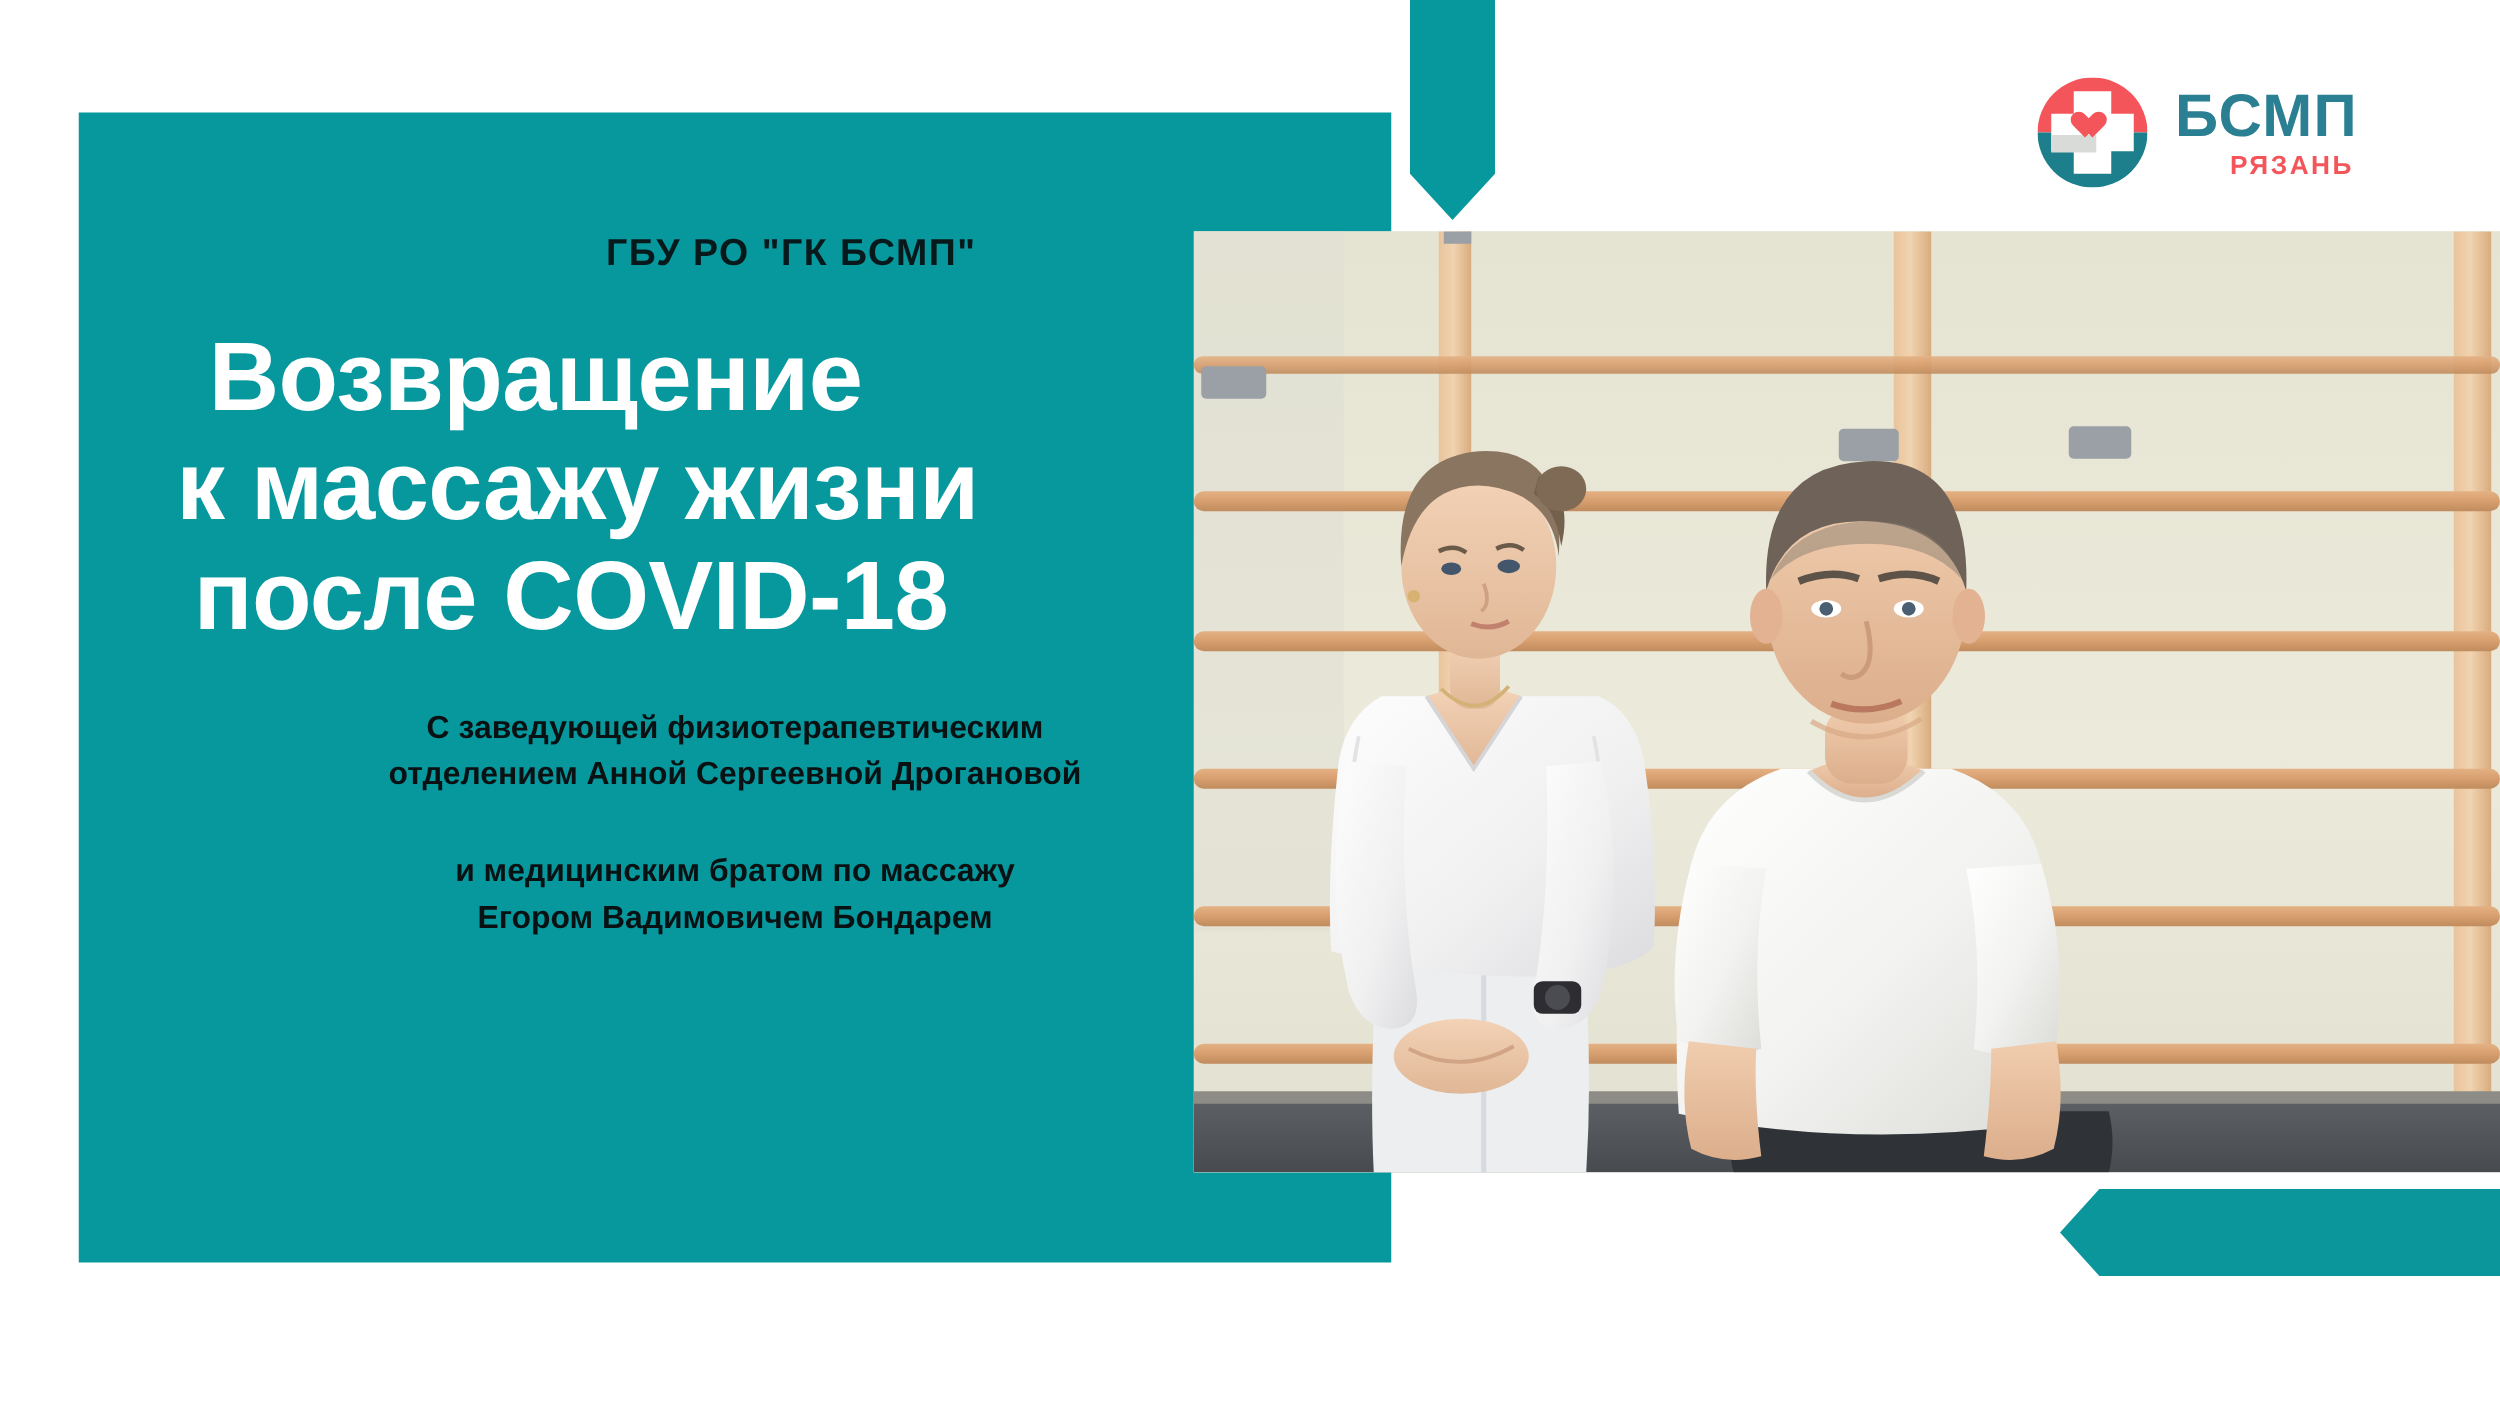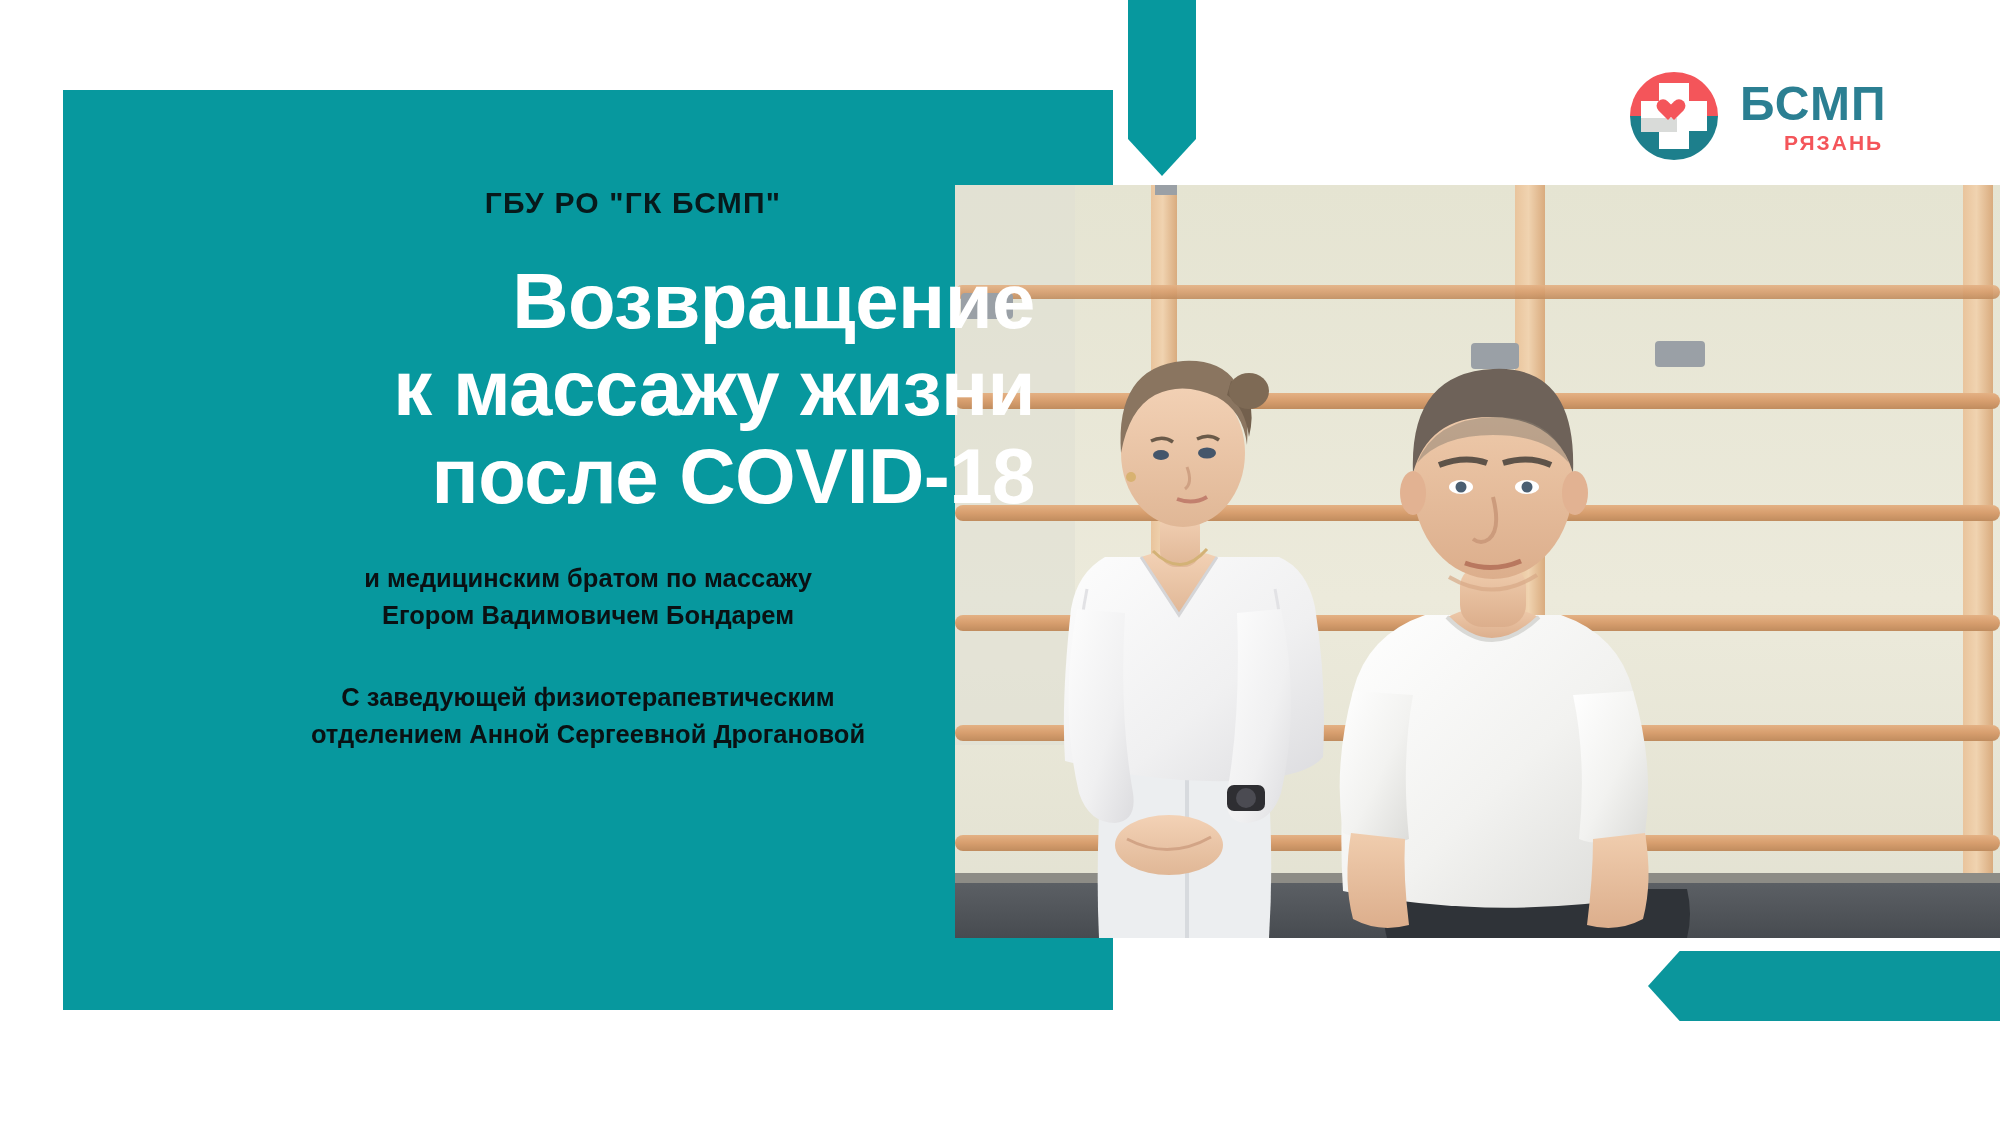--- a/index.html
+++ b/index.html
@@ -54,21 +54,21 @@
     letter-spacing:1.2px;
     text-align:center;
     padding-left:90px;
   }
   .headline {
     margin-top:38px;
     color:#ffffff;
     font-size:78px;
     font-weight:bold;
     line-height:1.12;
-    text-align:right;
+    text-align:left;
     letter-spacing:-0.5px;
   }
   .headline .l1 { padding-left:26px; }
   .headline .l2 { padding-left:0px; }
   .headline .l3 { padding-left:14px; }
   .sub-block {
     margin-top:44px;
     color:#0a1113;
     font-size:25.5px;
     font-weight:bold;
@@ -83,21 +83,21 @@
     left:955px; top:185px;
     width:1045px; height:753px;
     overflow:hidden;
     background:#e9e8da;
   }
   .photo svg { display:block; width:100%; height:100%; }
 
   
   .logo-card {
     position:absolute;
-    left:1600px; top:56px;
+    left:1600px; top:46px;
     width:330px; height:120px;
     background:#ffffff;
     display:flex;
     align-items:center;
     padding-left:30px;
     gap:22px;
   }
   .logo-mark {
     position:relative;
     width:88px; height:88px;
@@ -331,28 +331,28 @@
   <div class="text-col">
 
     <div class="eyebrow">ГБУ РО "ГК БСМП"</div>
 
     <div class="headline">
       <div class="l1">Возвращение</div>
       <div class="l2">к массажу жизни</div>
       <div class="l3">после COVID-18</div>
     </div>
 
+    <div class="sub-block">
+      <div>С заведующей физиотерапевтическим</div>
+      <div>отделением Анной Сергеевной Дрогановой</div>
+    </div>
+
     <div class="sub-block second">
       <div>и медицинским братом по массажу</div>
       <div>Егором Вадимовичем Бондарем</div>
-    </div>
-
-    <div class="sub-block">
-      <div>С заведующей физиотерапевтическим</div>
-      <div>отделением Анной Сергеевной Дрогановой</div>
     </div>
   </div>
 
   <div class="logo-card">
     <div class="logo-mark">
       <div class="half-top"></div>
       <div class="half-bot"></div>
       <div class="cross-v"></div>
       <div class="cross-h"></div>
       <div class="shade"></div>

